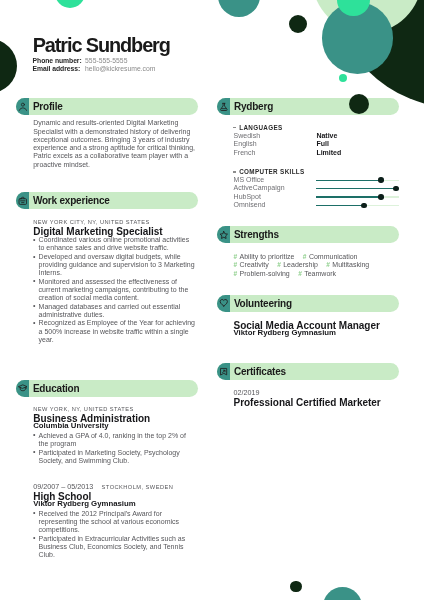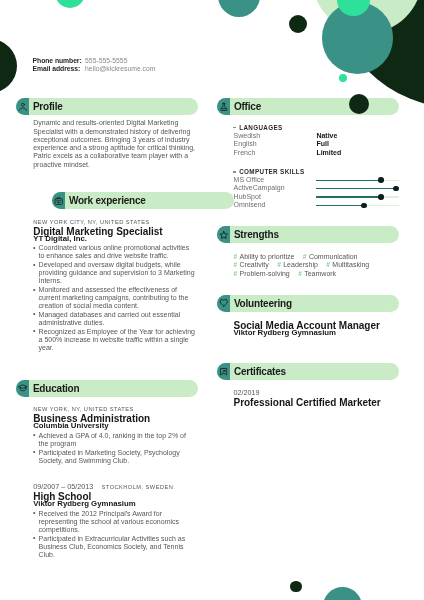--- a/index.html
+++ b/index.html
@@ -66,20 +66,21 @@
     <div class="deco" style="left:289.2px;top:15.3px;width:18px;height:18px;background:#0f2813;"></div>
     <div class="deco" style="left:331.4px;top:-145.6px;width:253.4px;height:253.4px;background:#0f2813;"></div>
     <div class="deco" style="left:311.8px;top:-77.2px;width:110.5px;height:110.5px;background:#c9ebc6;"></div>
     <div class="deco" style="left:321.6px;top:2.4px;width:71.6px;height:71.6px;background:#3a9287;"></div>
     <div class="deco" style="left:336.8px;top:-16.4px;width:32.8px;height:32.8px;background:#2ee19a;"></div>
     <div class="deco" style="left:338.7px;top:73.7px;width:8.2px;height:8.2px;background:#2ee19a;"></div>
     <div class="deco" style="left:290.1px;top:580.6px;width:11.9px;height:11.9px;background:#0f2813;"></div>
     <div class="deco" style="left:323px;top:587px;width:39px;height:39px;background:#3a9287;"></div>
   </div>
 
+  <div class="name">Patric Sundberg</div>
   <div class="contacts">
     <div class="crow">
       <span class="clabel">Phone number:</span>
       <span class="cval">555-555-5555</span>
     </div>
     <div class="crow">
       <span class="clabel">Email address:</span>
       <span class="cval">hello@kickresume.com</span>
     </div>
   </div>
@@ -91,39 +92,38 @@
       <div class="ico">
         <svg width="9.6" height="9.6" viewBox="0 0 24 24" fill="none" stroke="#1f1f1f" stroke-width="1.9" stroke-linecap="round" stroke-linejoin="round">
           <circle cx="12.3" cy="6.6" r="3.8"></circle>
             <path d="M3 21.1a9.9 9.9 0 0 1 18.6 0"></path>
         </svg>
       </div>
       <div class="sectitle">Profile</div>
     </div>
     <div class="ptext" style="left:33.2px;top:119.3px;width:164px;">Dynamic and results-oriented Digital Marketing Specialist with a demonstrated history of delivering exceptional outcomes. Bringing 3 years of industry experience and a strong aptitude for critical thinking, Patric excels as a collaborative team player with a proactive mindset.</div>
 
-    <div class="sec" style="left:15.7px;top:192.1px;width:182.5px;margin-left:36px;">
+    <div class="sec" style="left:15.7px;top:192.1px;width:182.5px;">
       <div class="bar"></div>
       <div class="ico">
         <svg width="9.6" height="9.6" viewBox="0 0 24 24" fill="none" stroke="#1f1f1f" stroke-width="2.05" stroke-linecap="round" stroke-linejoin="round">
           <rect x="2.6" y="6.8" width="18.8" height="14.2" rx="2.8"></rect>
           <path d="M8.8 6.8V5.2a2 2 0 0 1 2-2h2.4a2 2 0 0 1 2 2v1.6"></path>
           <path d="M6.4 12.1h11.2"></path>
             <path d="M9 16.6h6"></path>
         </svg>
       </div>
       <div class="sectitle">Work experience</div>
     </div>
 
     <div class="entry" style="left:33.2px;top:217.5px;width:163px;">
       <div class="e-meta">
         <span class="e-loc" style="margin-left:0">NEW YORK CITY, NY, UNITED STATES</span>
       </div>
       <div class="e-role">Digital Marketing Specialist</div>
-      <div class="e-org">YT Digital, Inc.</div>
       <ul class="blist">
         <li>Coordinated various online promotional activities to enhance sales and drive website traffic.</li>
         <li>Developed and oversaw digital budgets, while providing guidance and supervision to 3 Marketing Interns.</li>
         <li>Monitored and assessed the effectiveness of current marketing campaigns, contributing to the creation of social media content.</li>
         <li>Managed databases and carried out essential administrative duties.</li>
         <li>Recognized as Employee of the Year for achieving a 500% increase in website traffic within a single year.</li>
       </ul>
     </div>
 
     <div class="sec" style="left:15.7px;top:379.7px;width:182.5px;">
@@ -169,21 +169,21 @@
 
     <div class="sec" style="left:216.7px;top:98.2px;width:182px;">
       <div class="bar"></div>
       <div class="ico">
         <svg width="9.6" height="9.6" viewBox="0 0 24 24" fill="none" stroke="#1f1f1f" stroke-width="2.05" stroke-linecap="round" stroke-linejoin="round">
           <path d="M9 3.4h6"></path>
           <path d="M10.2 3.4v6.4L4.1 18.2a2 2 0 0 0 1.7 3.1h12.4a2 2 0 0 0 1.7-3.1l-6.1-8.4V3.4"></path>
           <path d="M6.6 16.7h10.8"></path>
         </svg>
       </div>
-      <div class="sectitle">Office</div>
+      <div class="sectitle">Rydberg</div>
     </div>
 
     <div class="deco" style="left:348.5px;top:93.5px;width:20.5px;height:20.5px;background:#0f2813;"></div>
 
     <div class="skills-body" style="position:absolute;left:233.6px;top:123.5px;width:165.4px;">
       <div class="grp-title"><span class="grp-dash"></span><span>LANGUAGES</span></div>
       <div class="lang-row">
         <span class="lang-name">Swedish</span>
         <span class="lang-val">Native</span>
       </div>

